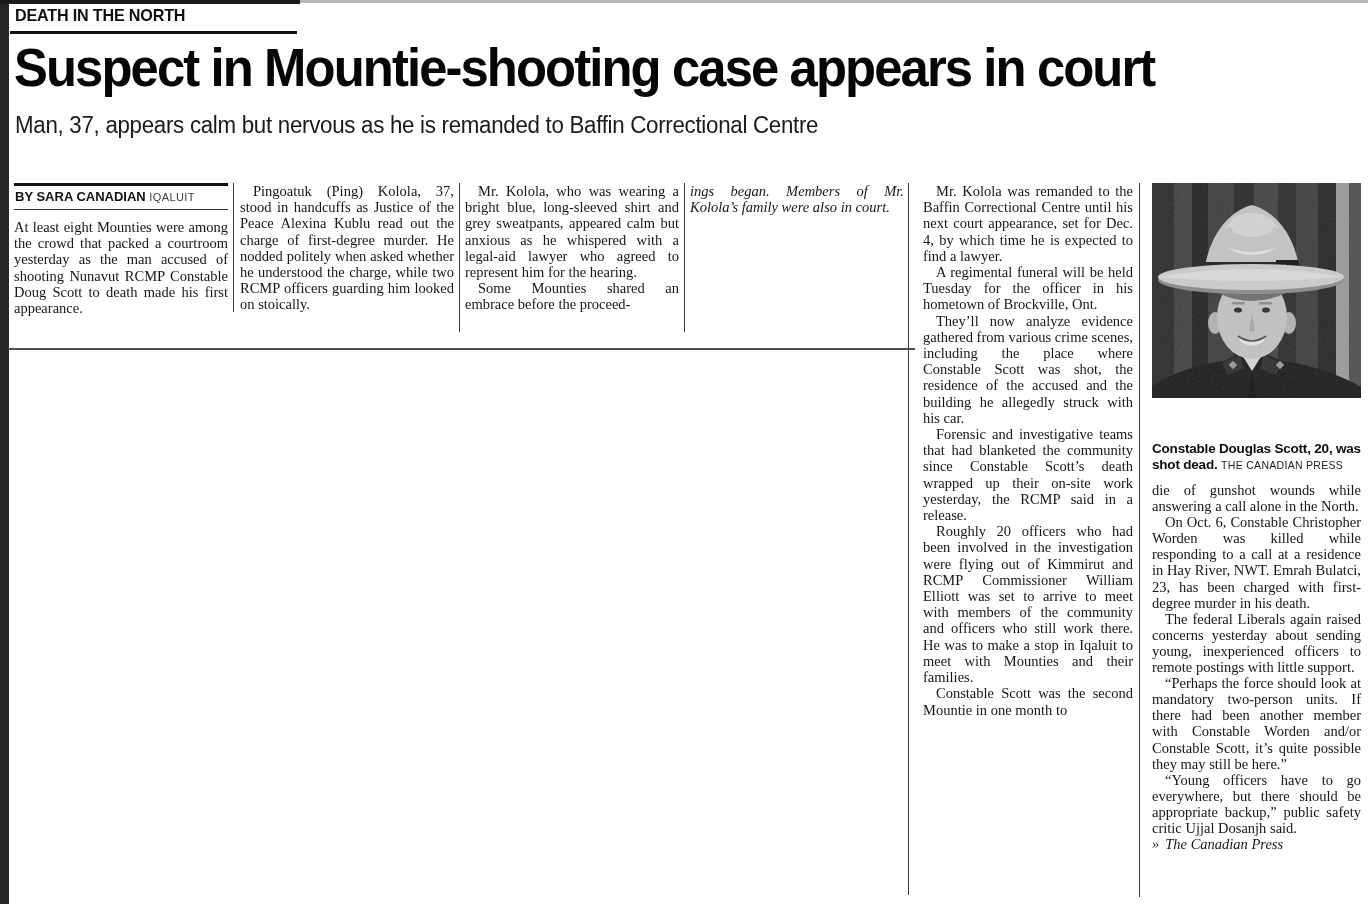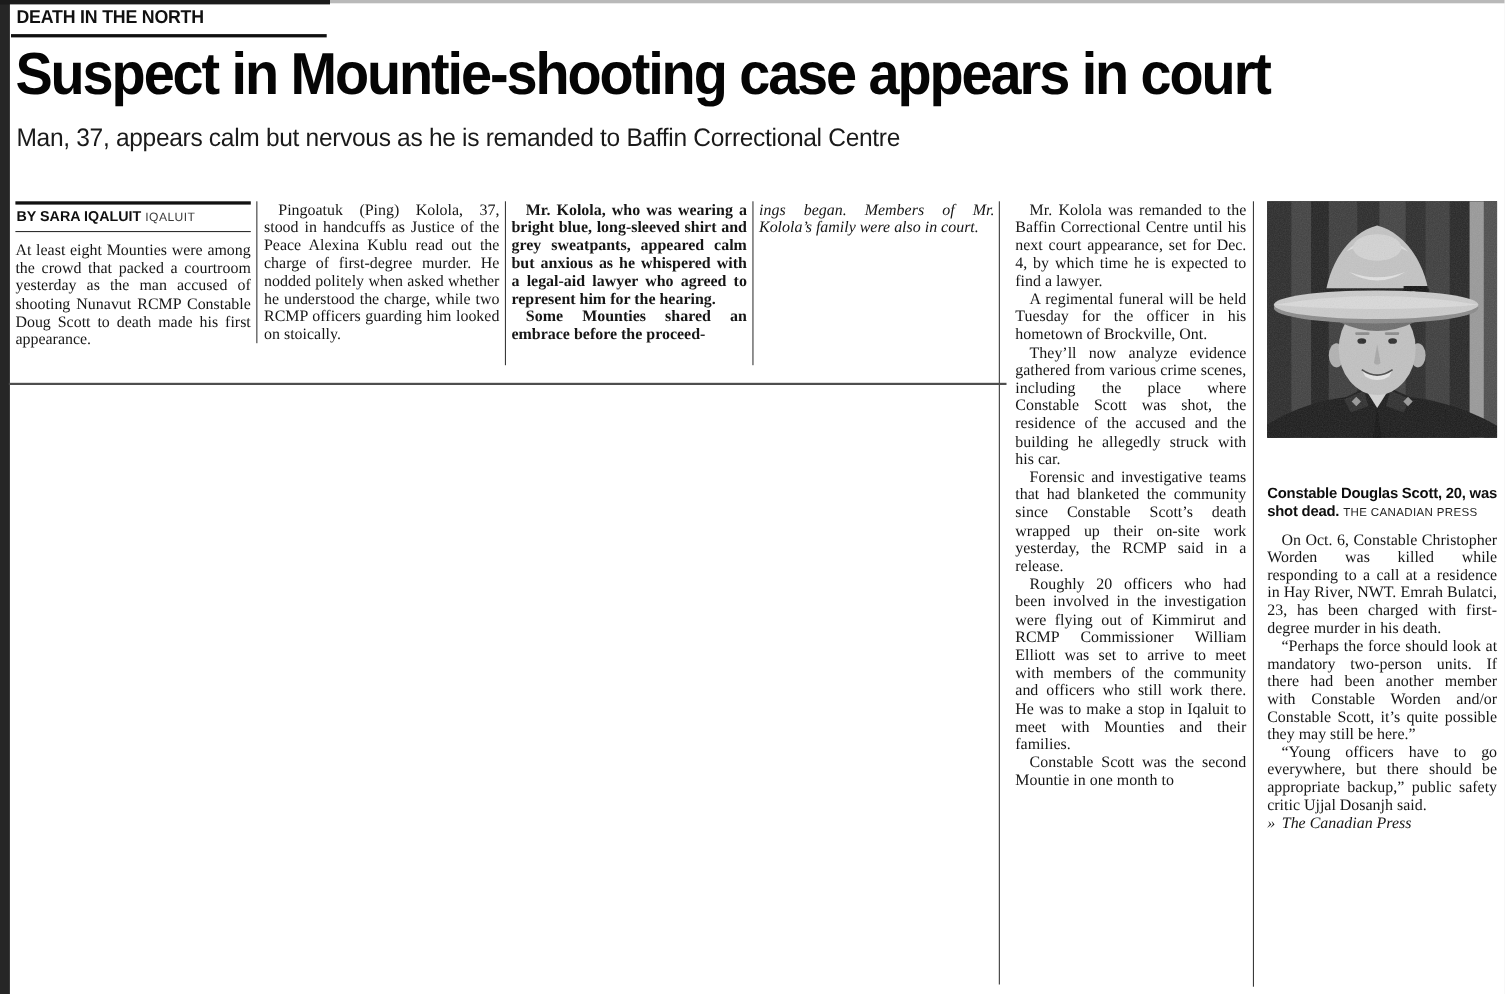--- a/index.html
+++ b/index.html
@@ -32,21 +32,21 @@
     font-family:"Liberation Sans", sans-serif; font-weight:400; font-size:23px;
     letter-spacing:-0.3px; color:#1a1a1a; white-space:nowrap;
     transform:scaleX(0.97); transform-origin:left top;
   }
 
   .col { position:absolute; top:183px; width:214px; font-size:14.5px; line-height:16.2px; text-align:justify; }
   .col p { margin:0; }
   .col p.ind { text-indent:13px; }
   #col1 { left:14px; }
   #col2 { left:240px; }
-  #col3 { left:465px;font-weight:bold; }
+  #col3 { left:465px; }
   #col4 { left:690px;font-style:italic; }
   #col5 { left:923px; width:210px; }
   #col6 { left:1152px; width:209px; line-height:16.1px; }
 
   .byline-block { margin-bottom:9px; }
   .byline-rule-top { height:2.5px; background:#111; }
   .byline-rule-bot { height:1.3px; background:#2e2e2e; }
   .byline-text {
     font-family:"Liberation Sans", sans-serif; padding:3px 0 4px 1px;
     font-size:13px; font-weight:700; letter-spacing:0; color:#101010;
@@ -90,21 +90,21 @@
   <div class="vrule" id="vrule2"></div>
   <div class="vrule" id="vrule3"></div>
   <div class="vrule" id="vrule4"></div>
   <div class="vrule" id="vrule5"></div>
   <div class="hrule-bottom"></div>
 
   <div class="col" id="col1">
     <div class="byline-block">
       <div class="byline-rule-top"></div>
       <div class="byline-text">
-        <span>BY SARA IQALUIT</span>
+        <span>BY SARA CANADIAN</span>
         <span class="byline-loc">IQALUIT</span>
       </div>
       <div class="byline-rule-bot"></div>
     </div>
     <p>At least eight Mounties were among the crowd that packed a courtroom yesterday as the man accused of shooting Nunavut RCMP Constable Doug Scott to death made his first appearance.</p>
   </div>
 
   <div class="col" id="col2">
     <p class="ind">Pingoatuk (Ping) Kolola, 37, stood in handcuffs as Justice of the Peace Alexina Kublu read out the charge of first-degree murder. He nodded politely when asked whether he understood the charge, while two RCMP officers guarding him looked on stoically.</p>
   </div>
@@ -190,20 +190,22 @@
             <feTurbulence type="fractalNoise" baseFrequency="0.9" numOctaves="2" stitchTiles="stitch"></feTurbulence>
             <feColorMatrix type="saturate" values="0"></feColorMatrix>
           </filter>
         <rect x="0" y="0" width="209" height="215" filter="url(#grain)" opacity="0.16"></rect>
       </svg>
     </div>
     <div class="caption">
       <span>Constable Douglas Scott, 20, was shot dead.</span>
       <span class="credit">THE CANADIAN PRESS</span>
     </div>
+    <p>die of gunshot wounds while answering a call alone in the North.</p>
     <p class="ind">On Oct. 6, Constable Christopher Worden was killed while responding to a call at a residence in Hay River, NWT. Emrah Bulatci, 23, has been charged with first-degree murder in his death.</p>
+    <p class="ind">The federal Liberals again raised concerns yesterday about sending young, inexperienced officers to remote postings with little support.</p>
     <p class="ind">“Perhaps the force should look at mandatory two-person units. If there had been another member with Constable Worden and/or Constable Scott, it’s quite possible they may still be here.”</p>
     <p class="ind">“Young officers have to go everywhere, but there should be appropriate backup,” public safety critic Ujjal Dosanjh said.</p>
     <p class="tagline">
       <span class="mark">»</span><span>The Canadian Press</span>
     </p>
   </div>
 </div>
 
 </body></html>

